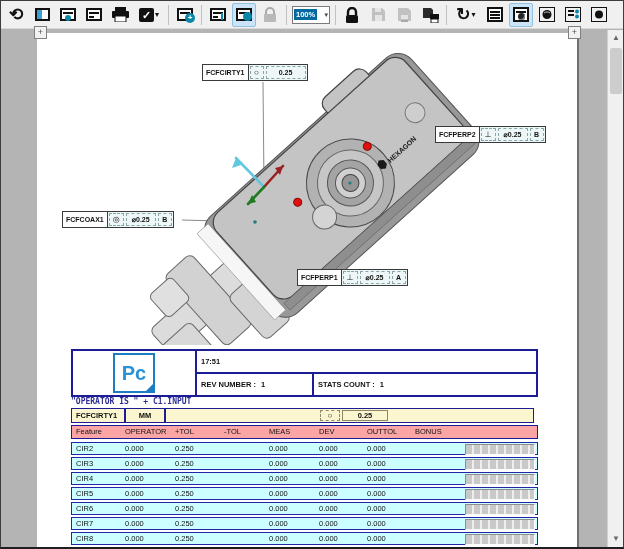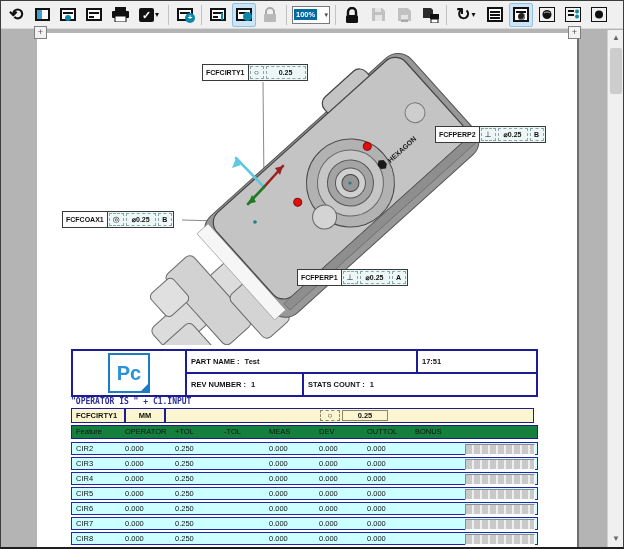--- a/index.html
+++ b/index.html
@@ -51,21 +51,21 @@
              background:#eef7f7; font-size:7px; font-weight:bold; color:#111; z-index:20; height:17px; }
   .callout .cname { background:#fdfdfd; padding:2px 3px; border-right:1px solid #3a3a3a;
                     display:flex; align-items:center; }
   .callout .cbox { border:1px dashed #8aa6a6; margin:1px; padding:0 3px; display:flex;
                    align-items:center; justify-content:center; min-width:14px; }
   .callout .sym { font-weight:normal; font-size:8px; }
 
   
   .hdr-table { position:absolute; left:34px; top:316px; width:467px; height:48px;
                border:2px solid #1c1c96; display:flex; background:#fff; z-index:10; }
-  .logo-cell { width:114px; border-right:2px solid #1c1c96; display:flex; align-items:center; justify-content:center; }
+  .logo-cell { width:124px; border-right:2px solid #1c1c96; display:flex; align-items:center; justify-content:center; }
   .pc-logo { width:42px; height:40px; border:2px solid #1d7dc4; position:relative;
              color:#2a93d5; font-size:20px; font-weight:bold; display:flex; align-items:center; justify-content:center; }
   .pc-logo::after { content:""; position:absolute; right:-1px; bottom:-1px; width:0; height:0;
                     border-left:9px solid transparent; border-bottom:9px solid #1d7dc4; }
   .hdr-right { flex:1; display:flex; flex-direction:column; }
   .hdr-row { flex:1; display:flex; }
   .hdr-row:first-child { border-bottom:2px solid #1c1c96; }
   .hcell { border-right:2px solid #1c1c96; padding:2px 4px; font-size:7.5px; font-weight:bold; color:#111;
            display:flex; align-items:center; gap:5px; }
   .hcell:last-child { border-right:none; }
@@ -77,21 +77,21 @@
 
   .fcf-row { position:absolute; left:34px; top:375px; width:463px; height:15px; background:#fbf6cf;
              border:1px solid #1c1c96; display:flex; font-size:7.5px; font-weight:bold; color:#111; z-index:10; }
   .fcf-row .fc { border-right:2px solid #1c1c96; display:flex; align-items:center; padding:0 4px; }
   .fcf-name { width:54px; } .fcf-units { width:40px; justify-content:center; }
   .fcf-sym-box { position:absolute; left:248px; top:1px; width:20px; height:11px; border:1px solid #8a8a6a;
                  border-style:dashed; display:flex; align-items:center; justify-content:center; font-size:8px; font-weight:normal; }
   .fcf-val-box { position:absolute; left:270px; top:1px; width:46px; height:11px; border:1px solid #8a8a6a;
                  display:flex; align-items:center; justify-content:center; font-size:7.5px; }
 
-  .col-header { position:absolute; left:34px; top:392px; width:467px; height:14px; background:#15803d;
+  .col-header { position:absolute; left:34px; top:392px; width:467px; height:14px; background:#fca5a5;
                 border:1px solid #1c1c96; font-size:7.5px; color:#111; z-index:10; }
   .col-header span, .trow span { position:absolute; top:1px; white-space:nowrap; }
   .col0{left:4px;} .col1{left:53px;} .col2{left:103px;} .col3{left:152px;}
   .col4{left:197px;} .col5{left:247px;} .col6{left:295px;} .col7{left:343px;}
 
   .trow { position:absolute; left:34px; width:467px; height:13px; background:#ccffff;
           border:1px solid #2424a8; font-size:7.5px; color:#111; z-index:10; }
   .bar { position:absolute; left:393px; top:0px; width:70px; height:11px; background:#c9c9c9;
          border:1px solid; border-color:#8e8e8e #fdfdfd #fdfdfd #8e8e8e;
          background-image:repeating-linear-gradient(90deg, transparent 0 6px, #eeeeee 6px 8px); }
@@ -317,24 +317,20 @@
         <span class="cbox" style="min-width:30px">⌀0.25</span>
         <span class="cbox">A</span>
       </div>
 
       <div class="hdr-table">
         <div class="logo-cell">
           <div class="pc-logo">Pc</div>
         </div>
         <div class="hdr-right">
           <div class="hdr-row">
-            <div class="hcell c-partname">
-              <span>PART NAME :</span>
-              <span>Test</span>
-            </div>
             <div class="hcell c-time">17:51</div>
           </div>
           <div class="hdr-row">
             <div class="hcell c-rev">
               <span>REV NUMBER :</span>
               <span>1</span>
             </div>
             <div class="hcell c-stats">
               <span>STATS COUNT :</span>
               <span>1</span>

